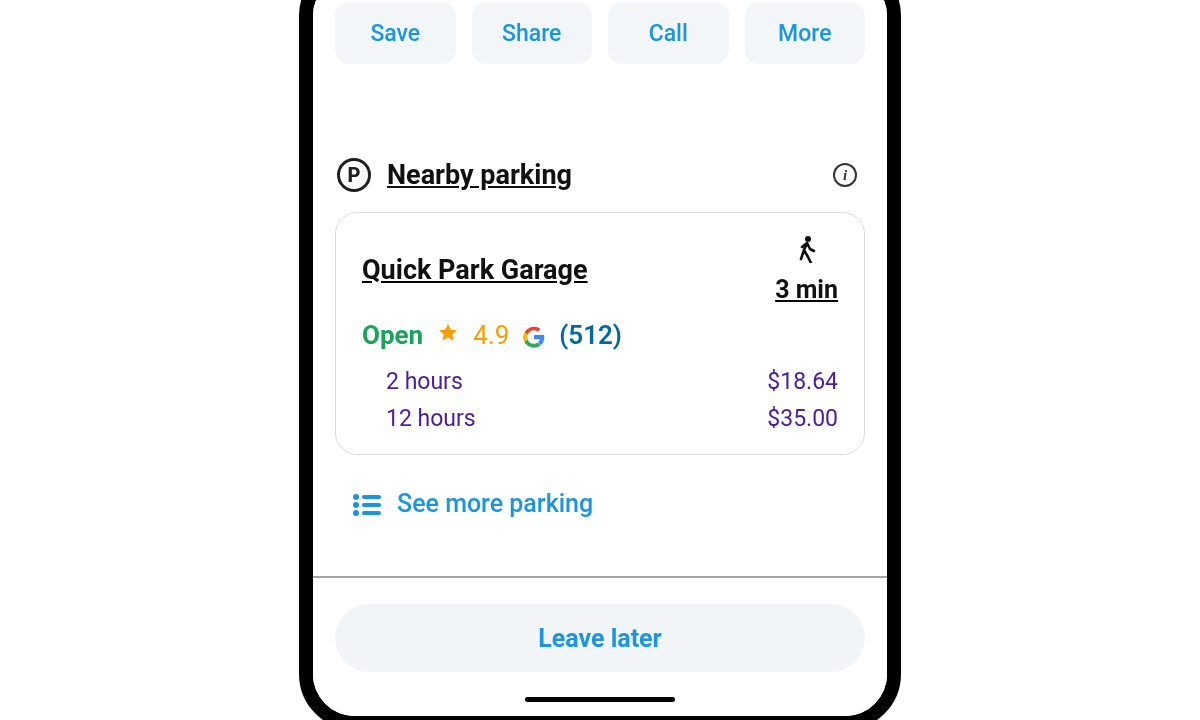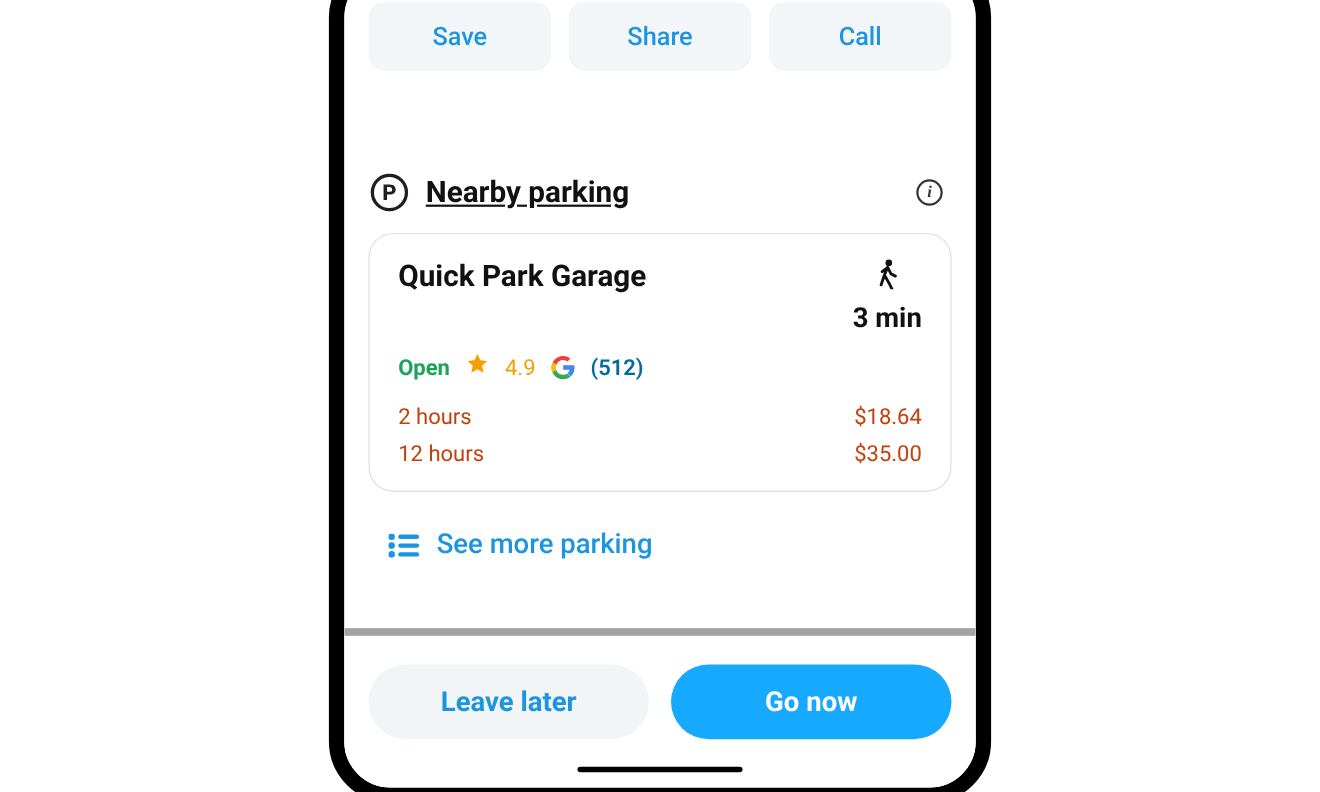--- a/index.html
+++ b/index.html
@@ -84,21 +84,22 @@
   }
   .card {
     margin: 20px 22px 0 22px;
     border: 1.5px solid #d9dde1;
     border-radius: 22px;
     padding: 22px 26px 22px 26px;
   }
   .card-top {
     display: flex;
     justify-content: space-between;
-    align-items: flex-start;
+    align-items: center;
+    text-decoration: underline;
   }
   .card-title {
     font-size: 27px;
     font-weight: 700;
     color: #111;
   }
   .walk {
     display: flex;
     align-items: center;
     gap: 12px;
@@ -108,56 +109,57 @@
   .walk-time {
     font-size: 25px;
     font-weight: 700;
     color: #111;
   }
   .meta {
     display: flex;
     align-items: center;
     gap: 14px;
     margin-top: 16px;
-    font-size: 20px;
+    font-size: 26px;
   }
   .open { color: #18a558; font-weight: 700; }
   .star { color: #f59f00; font-size: 22px; }
   .rating { color: #f59f00; font-weight: 400; }
   .g-icon {
     width: 22px; height: 22px;
   }
   .reviews { color: #0369a1; font-weight: 600; }
   .price-row {
     display: flex;
     justify-content: space-between;
     margin-top: 18px;
-    font-size: 20px;
-    color: #c2410c;
+    font-size: 23px;
+    color: #4c1d95;
+    margin-left: 24px;
   }
   .price-row + .price-row { margin-top: 10px; }
   .see-more {
     display: flex;
     align-items: center;
     gap: 16px;
     padding: 0 40px;
     margin-top: 34px;
     color: #1b95e0;
     font-size: 25px;
     font-weight: 500;
     cursor: pointer;
     user-select: none;
   }
   .list-icon { width: 28px; height: 22px; }
   .list-icon circle { fill:#1b95e0; }
   .list-icon rect { fill:#1b95e0; }
   .bottom {
     position: absolute;
     left: 0; right: 0; bottom: 0;
-    border-top: 7px solid #a3a3a3;
+    border-top: 2px solid #a3a3a3;
     padding: 26px 22px 44px 22px;
     display: flex;
     gap: 20px;
     background: #fff;
   }
   .btn {
     flex: 1 1 0;
     height: 68px;
     border-radius: 40px;
     display: flex;
@@ -184,20 +186,21 @@
 <body>
 
 <div class="stage">
   <div class="phone">
     <div class="screen">
 
       <div class="action-row">
         <div class="action-btn">Save</div>
         <div class="action-btn">Share</div>
         <div class="action-btn">Call</div>
+        <div class="action-btn">More</div>
       </div>
 
       <div class="section-header">
         <div class="p-icon">P</div>
         <div class="section-title">Nearby parking</div>
         <div class="info-btn"></div>
       </div>
 
       <div class="card">
         <div class="card-top">
@@ -251,19 +254,18 @@
             <rect x="9" y="1" width="19" height="4" rx="2"></rect>
             <rect x="9" y="9" width="19" height="4" rx="2"></rect>
             <rect x="9" y="17" width="19" height="4" rx="2"></rect>
           </svg>
         </span>
         <span>See more parking</span>
       </div>
 
       <div class="bottom">
         <div class="btn btn-secondary">Leave later</div>
-        <div class="btn btn-primary">Go now</div>
         <div class="home-ind"></div>
       </div>
 
     </div>
   </div>
 </div>
 
 </body></html>

